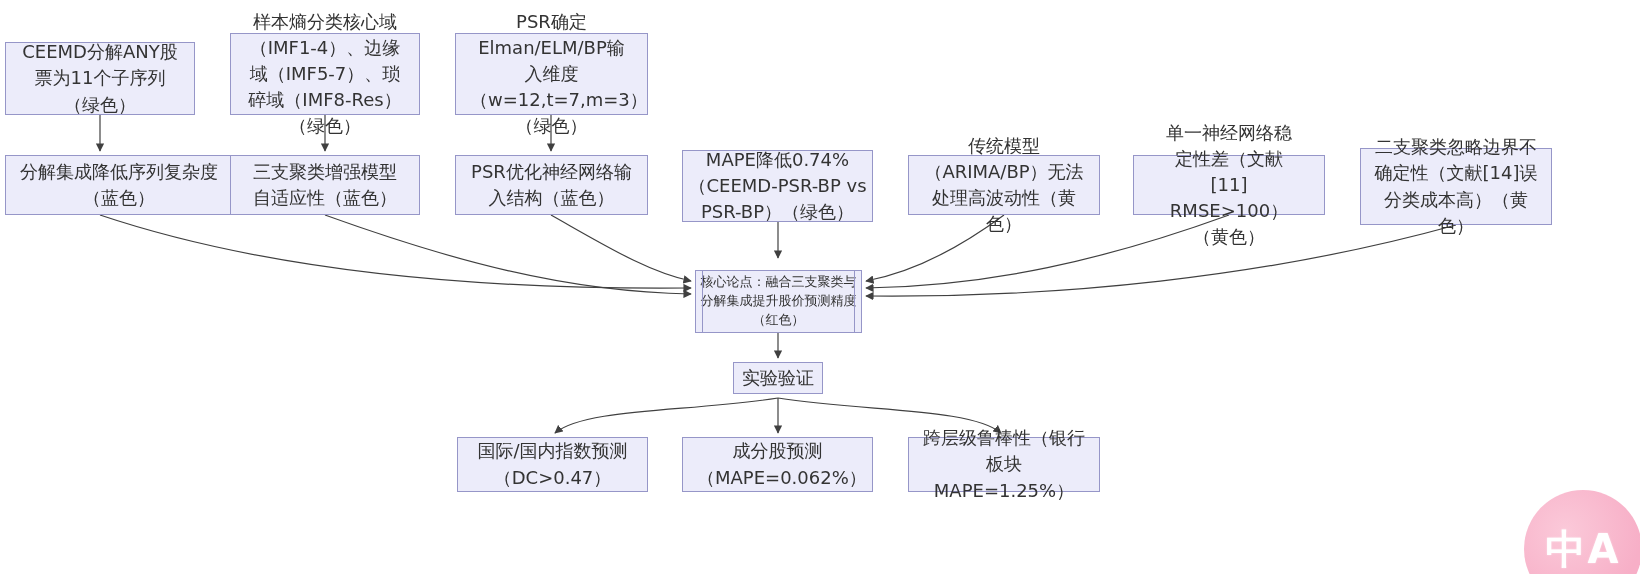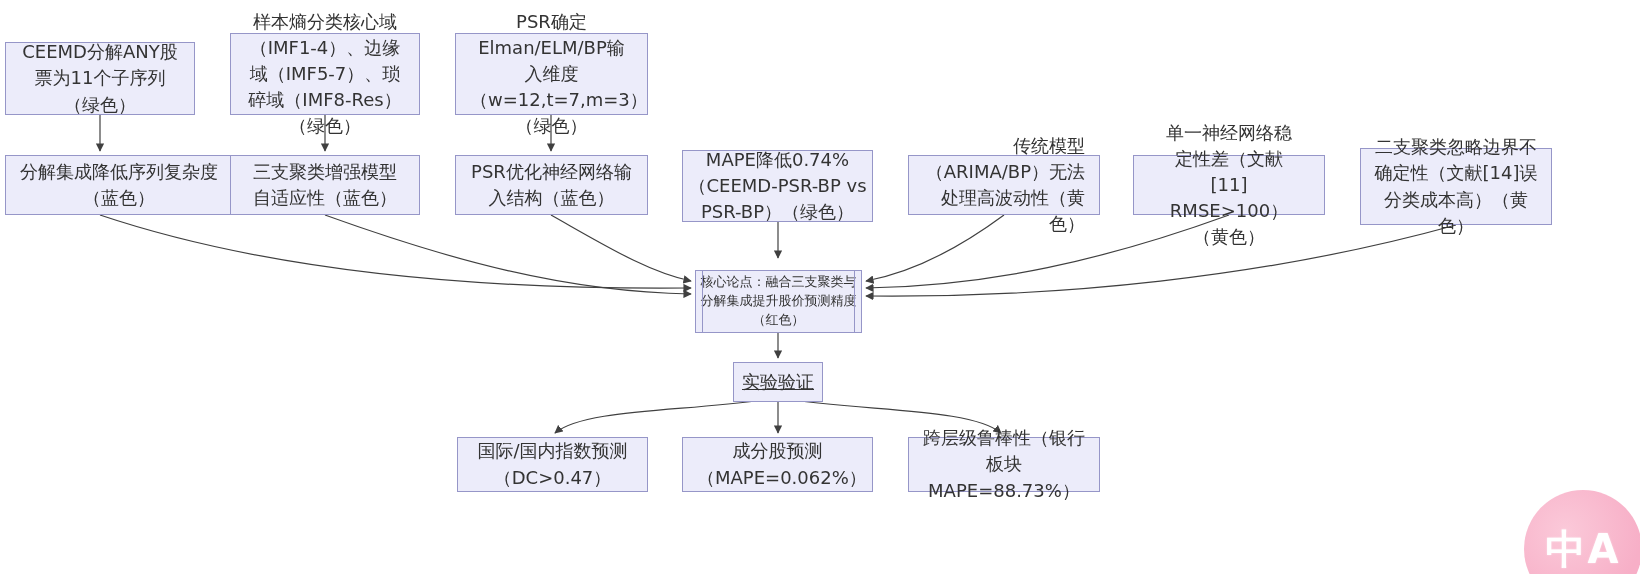--- a/index.html
+++ b/index.html
@@ -83,45 +83,45 @@
   </div>
   <div class="node" style="left:230px;top:155px;width:190px;height:60px;">
     <span class="lbl">三支聚类增强模型自适应性（蓝色）</span>
   </div>
   <div class="node" style="left:455px;top:155px;width:193px;height:60px;">
     <span class="lbl">PSR优化神经网络输入结构（蓝色）</span>
   </div>
   <div class="node" style="left:682px;top:150px;width:191px;height:72px;padding:4px 0;">
     <span class="lbl">MAPE降低0.74%（CEEMD-PSR-BP vs PSR-BP）（绿色）</span>
   </div>
-  <div class="node" style="left:908px;top:155px;width:192px;height:60px;text-align:right;">
+  <div class="node" style="left:908px;top:155px;width:192px;height:60px;">
     <span class="lbl">传统模型（ARIMA/BP）无法处理高波动性（黄色）</span>
   </div>
   <div class="node" style="left:1133px;top:155px;width:192px;height:60px;padding:4px 24px;">
     <span class="lbl">单一神经网络稳定性差（文献[11] RMSE&gt;100）（黄色）</span>
   </div>
   <div class="node" style="left:1360px;top:148px;width:192px;height:77px;padding:4px 8px;">
     <span class="lbl">二支聚类忽略边界不确定性（文献[14]误分类成本高）（黄色）</span>
   </div>
 
   <div class="node subroutine" style="left:695px;top:262px;width:167px;height:63px;">
     <span class="lbl">核心论点：融合三支聚类与分解集成提升股价预测精度（红色）</span>
   </div>
 
-  <div class="node" style="left:733px;top:362px;width:90px;height:40px;padding:2px 6px;text-decoration:underline;">
+  <div class="node" style="left:733px;top:362px;width:90px;height:32px;padding:2px 6px;">
     <span class="lbl">实验验证</span>
   </div>
 
   <div class="node" style="left:457px;top:437px;width:191px;height:55px;">
     <span class="lbl">国际/国内指数预测（DC&gt;0.47）</span>
   </div>
   <div class="node" style="left:682px;top:437px;width:191px;height:55px;">
     <span class="lbl">成分股预测（MAPE=0.062%）</span>
   </div>
   <div class="node" style="left:908px;top:437px;width:192px;height:55px;">
-    <span class="lbl">跨层级鲁棒性（银行板块 MAPE=88.73%）</span>
+    <span class="lbl">跨层级鲁棒性（银行板块 MAPE=1.25%）</span>
   </div>
 
   <div id="float-badge">
     <span>中A</span>
   </div>
 
 </div>
 
 </body></html>

